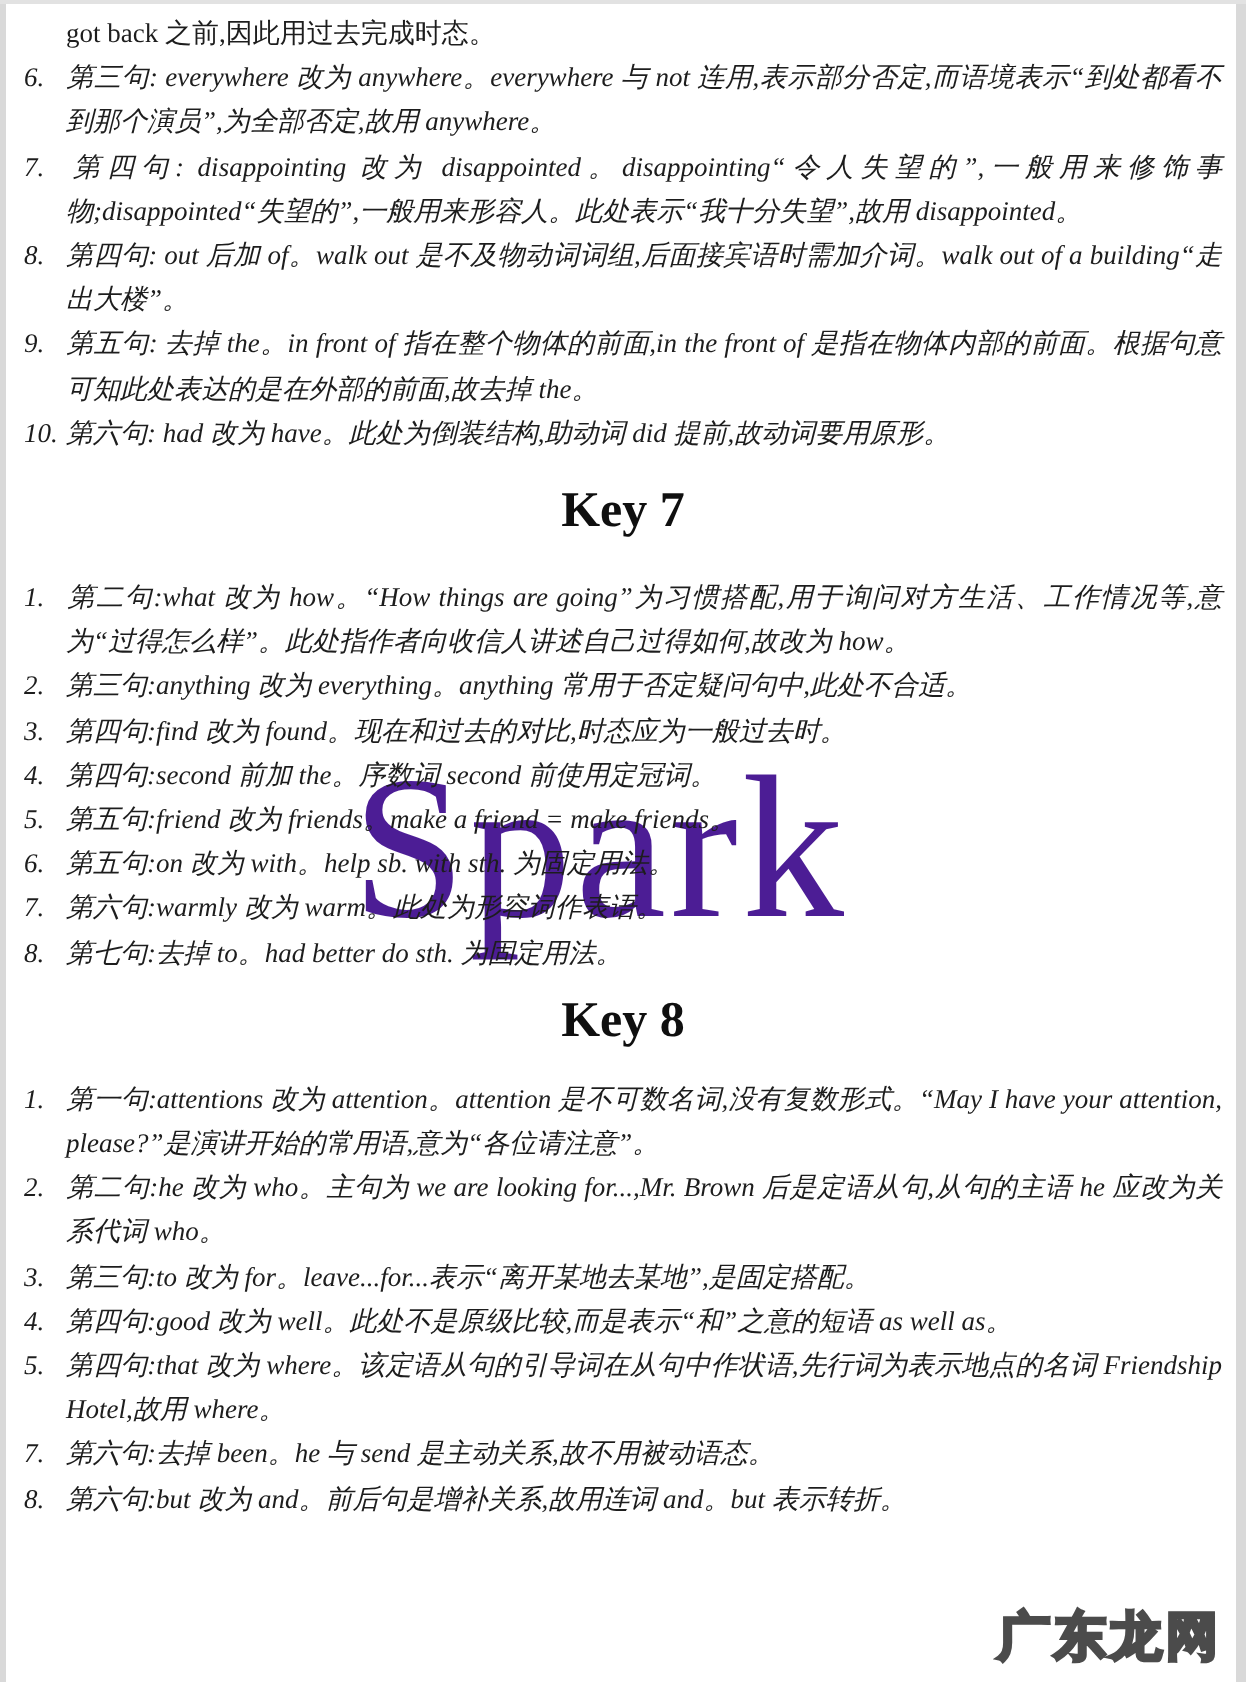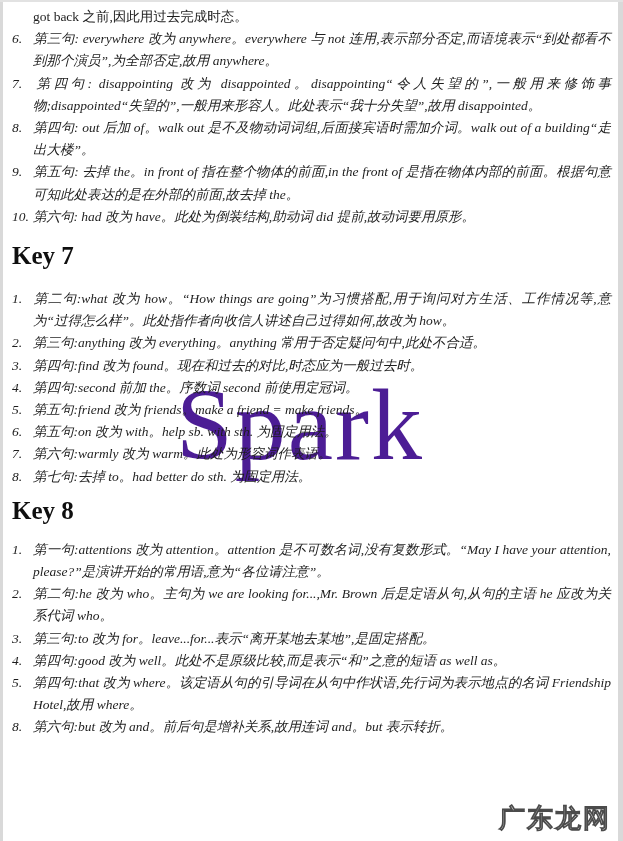--- a/index.html
+++ b/index.html
@@ -19,38 +19,38 @@
 
   .wm-spark {
     position:absolute; left:176px; top:374px;
     font-family:"Liberation Serif","DejaVu Serif",serif;
     font-size:102px; line-height:102px; letter-spacing:2px;
     color:#4c1d95; z-index:0; user-select:none;
   }
   .wm-corner {
     position:absolute; right:12px; bottom:8px; z-index:2;
     font-family:"Liberation Sans","DejaVu Sans",sans-serif;
-    font-weight:normal; font-size:26px; line-height:30px; letter-spacing:2px;
+    font-weight:bold; font-size:26px; line-height:30px; letter-spacing:2px;
     color:#ffffff;
     -webkit-text-stroke:1.7px #4b4b4b;
     text-shadow:0 0 1px #4b4b4b;
     user-select:none;
   }
 
   .content {
     position:absolute; left:12px; top:6px; width:599px; z-index:1;
     color:#1d1d1d; font-size:13.5px; line-height:22.2px;
     text-align:justify;
   }
   .cont-line { padding-left:21px; }
   .item { padding-left:21px; text-indent:-21px;font-style:italic; }
   .num  { display:inline-block; min-width:21px; text-indent:0; }
   .key-heading {
     margin:13px 0 17px 0;
-    text-indent:0;
+    text-align:center; text-indent:0;
     font-size:25px; line-height:30px; font-weight:bold; color:#0f0f0f;
     font-family:"Liberation Serif","DejaVu Serif",serif;
   }
   .key-heading.second { margin-top:8px; margin-bottom:13px; }
 </style>
 </head>
 <body>
 
 <div class="page">
 
@@ -123,20 +123,23 @@
       <div class="item">
         <span class="num">3.</span><span>第三句:to 改为 for。leave...for...表示“离开某地去某地”,是固定搭配。</span>
       </div>
       <div class="item">
         <span class="num">4.</span><span>第四句:good 改为 well。此处不是原级比较,而是表示“和”之意的短语 as well as。</span>
       </div>
       <div class="item">
         <span class="num">5.</span><span>第四句:that 改为 where。该定语从句的引导词在从句中作状语,先行词为表示地点的名词 Friendship Hotel,故用 where。</span>
       </div>
       <div class="item">
+        <span class="num">7.</span><span>第六句:去掉 been。he 与 send 是主动关系,故不用被动语态。</span>
+      </div>
+      <div class="item">
         <span class="num">8.</span><span>第六句:but 改为 and。前后句是增补关系,故用连词 and。but 表示转折。</span>
       </div>
     </div>
 
   </div>
 
   <div class="wm-corner">广东龙网</div>
 
 </div>
 

